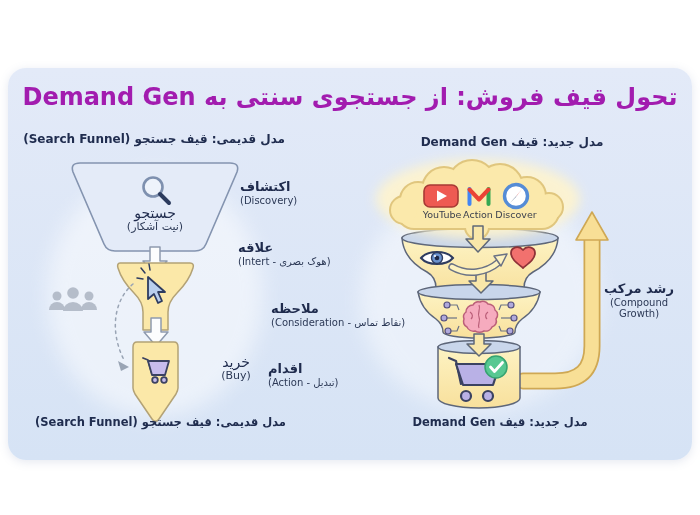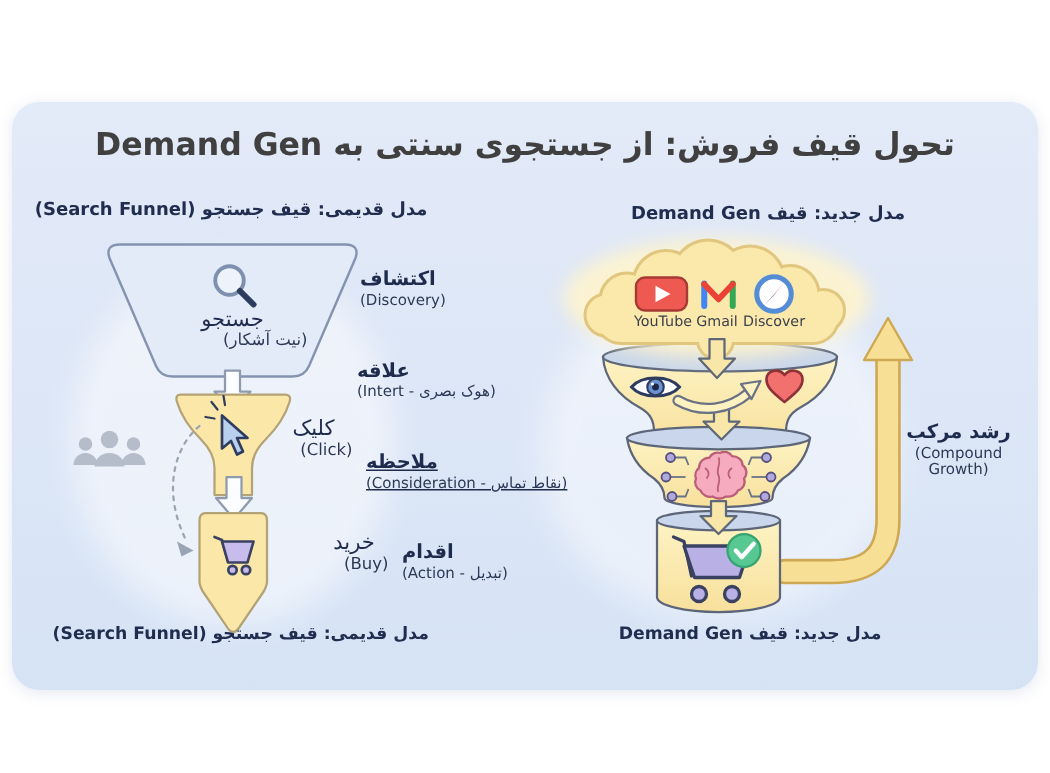--- a/index.html
+++ b/index.html
@@ -5,25 +5,25 @@
   html,body{margin:0;padding:0;background:#ffffff;}
   .stage{position:relative;width:700px;height:515px;background:#ffffff;overflow:hidden;
          font-family:"DejaVu Sans",sans-serif;}
   .card{position:absolute;left:8px;top:68px;width:684px;height:392px;border-radius:18px;
         background:linear-gradient(180deg,#e3eaf8 0%,#d6e3f5 100%);
         box-shadow:0 2px 10px rgba(110,130,170,.18);}
   .shapes{position:absolute;left:0;top:0;width:700px;height:515px;}
   .txt{position:absolute;color:#1f2b4d;line-height:1.15;}
   .center{text-align:center;}
   .right{text-align:left;}
-  .ttl{font-size:21px;font-weight:700;color:#404040;}
+  .ttl{font-size:24px;font-weight:700;color:#a21caf;}
   .hdr{font-size:12px;font-weight:600;color:#202d4f;}
   .ftr{font-size:11.5px;font-weight:600;color:#202d4f;}
   .s1{font-size:14px;font-weight:400;display:block;}
-  .s2{font-size:11px;display:block;color:#2c3956;text-align:right;}
+  .s2{font-size:11px;display:block;color:#2c3956;}
   .r1{font-size:13px;font-weight:700;display:block;}
   .r2{font-size:10px;display:block;color:#2c3956;}
   .chan{font-size:9.5px;color:#3a3f4d;}
   .gray{font-size:10.5px;color:#96a0af;line-height:1.25;}
   .nw{white-space:nowrap;}
 </style>
 </head>
 <body>
 
 <div class="stage">
@@ -192,43 +192,39 @@
 
   <div class="txt ttl center nw" style="left:0;top:84px;width:700px;" dir="rtl">تحول قیف فروش: از جستجوی سنتی به Demand Gen</div>
 
   <div class="txt hdr center nw" style="left:45px;top:133px;width:240px;" dir="rtl">مدل قدیمی: قیف جستجو (Search Funnel)</div>
   <div class="txt hdr center nw" style="left:392px;top:136px;width:240px;" dir="rtl">مدل جدید: قیف Demand Gen</div>
 
   <div class="txt center" style="left:105px;top:205px;width:100px;" dir="rtl">
     <span class="s1">جستجو</span>
     <span class="s2">(نیت آشکار)</span>
   </div>
-  <div class="txt center" style="left:183px;top:278px;width:52px;" dir="rtl">
-    <span class="s1">کلیک</span>
-    <span class="s2">(Click)</span>
-  </div>
   <div class="txt center" style="left:177px;top:354px;width:46px;margin-left:36px;" dir="rtl">
     <span class="s1">خرید</span>
     <span class="s2">(Buy)</span>
   </div>
   <div class="txt ftr center nw" style="left:46px;top:416px;width:240px;" dir="rtl">مدل قدیمی: قیف جستجو (Search Funnel)</div>
 
   <div class="txt chan center" style="left:414px;top:210px;width:56px;">YouTube</div>
-  <div class="txt chan center" style="left:456px;top:210px;width:44px;">Gmail</div>
+  <div class="txt chan center" style="left:456px;top:210px;width:44px;">Action</div>
   <div class="txt chan center" style="left:492px;top:210px;width:48px;">Discover</div>
 
   <div class="txt right nw" style="left:240px;top:180px;width:160px;" dir="rtl">
     <span class="r1">اکتشاف</span>
     <span class="r2">(Discovery)</span>
   </div>
   <div class="txt right nw" style="left:238px;top:241px;width:160px;" dir="rtl">
     <span class="r1">علاقه</span>
     <span class="r2">(هوک بصری - Intert)</span>
   </div>
-  <div class="txt right nw" style="left:244px;top:302px;width:160px;text-decoration:underline;" dir="rtl">
+  <div class="txt right nw" style="left:271px;top:302px;width:160px;" dir="rtl">
     <span class="r1">ملاحظه</span>
     <span class="r2">(نقاط تماس - Consideration)</span>
   </div>
   <div class="txt center" style="left:598px;top:282px;width:82px;">
     <span class="r1" dir="rtl">رشد مرکب</span>
     <span class="r2" dir="ltr">(Compound Growth)</span>
   </div>
   <div class="txt right nw" style="left:268px;top:362px;width:160px;" dir="rtl">
     <span class="r1">اقدام</span>
     <span class="r2">(تبدیل - Action)</span>

